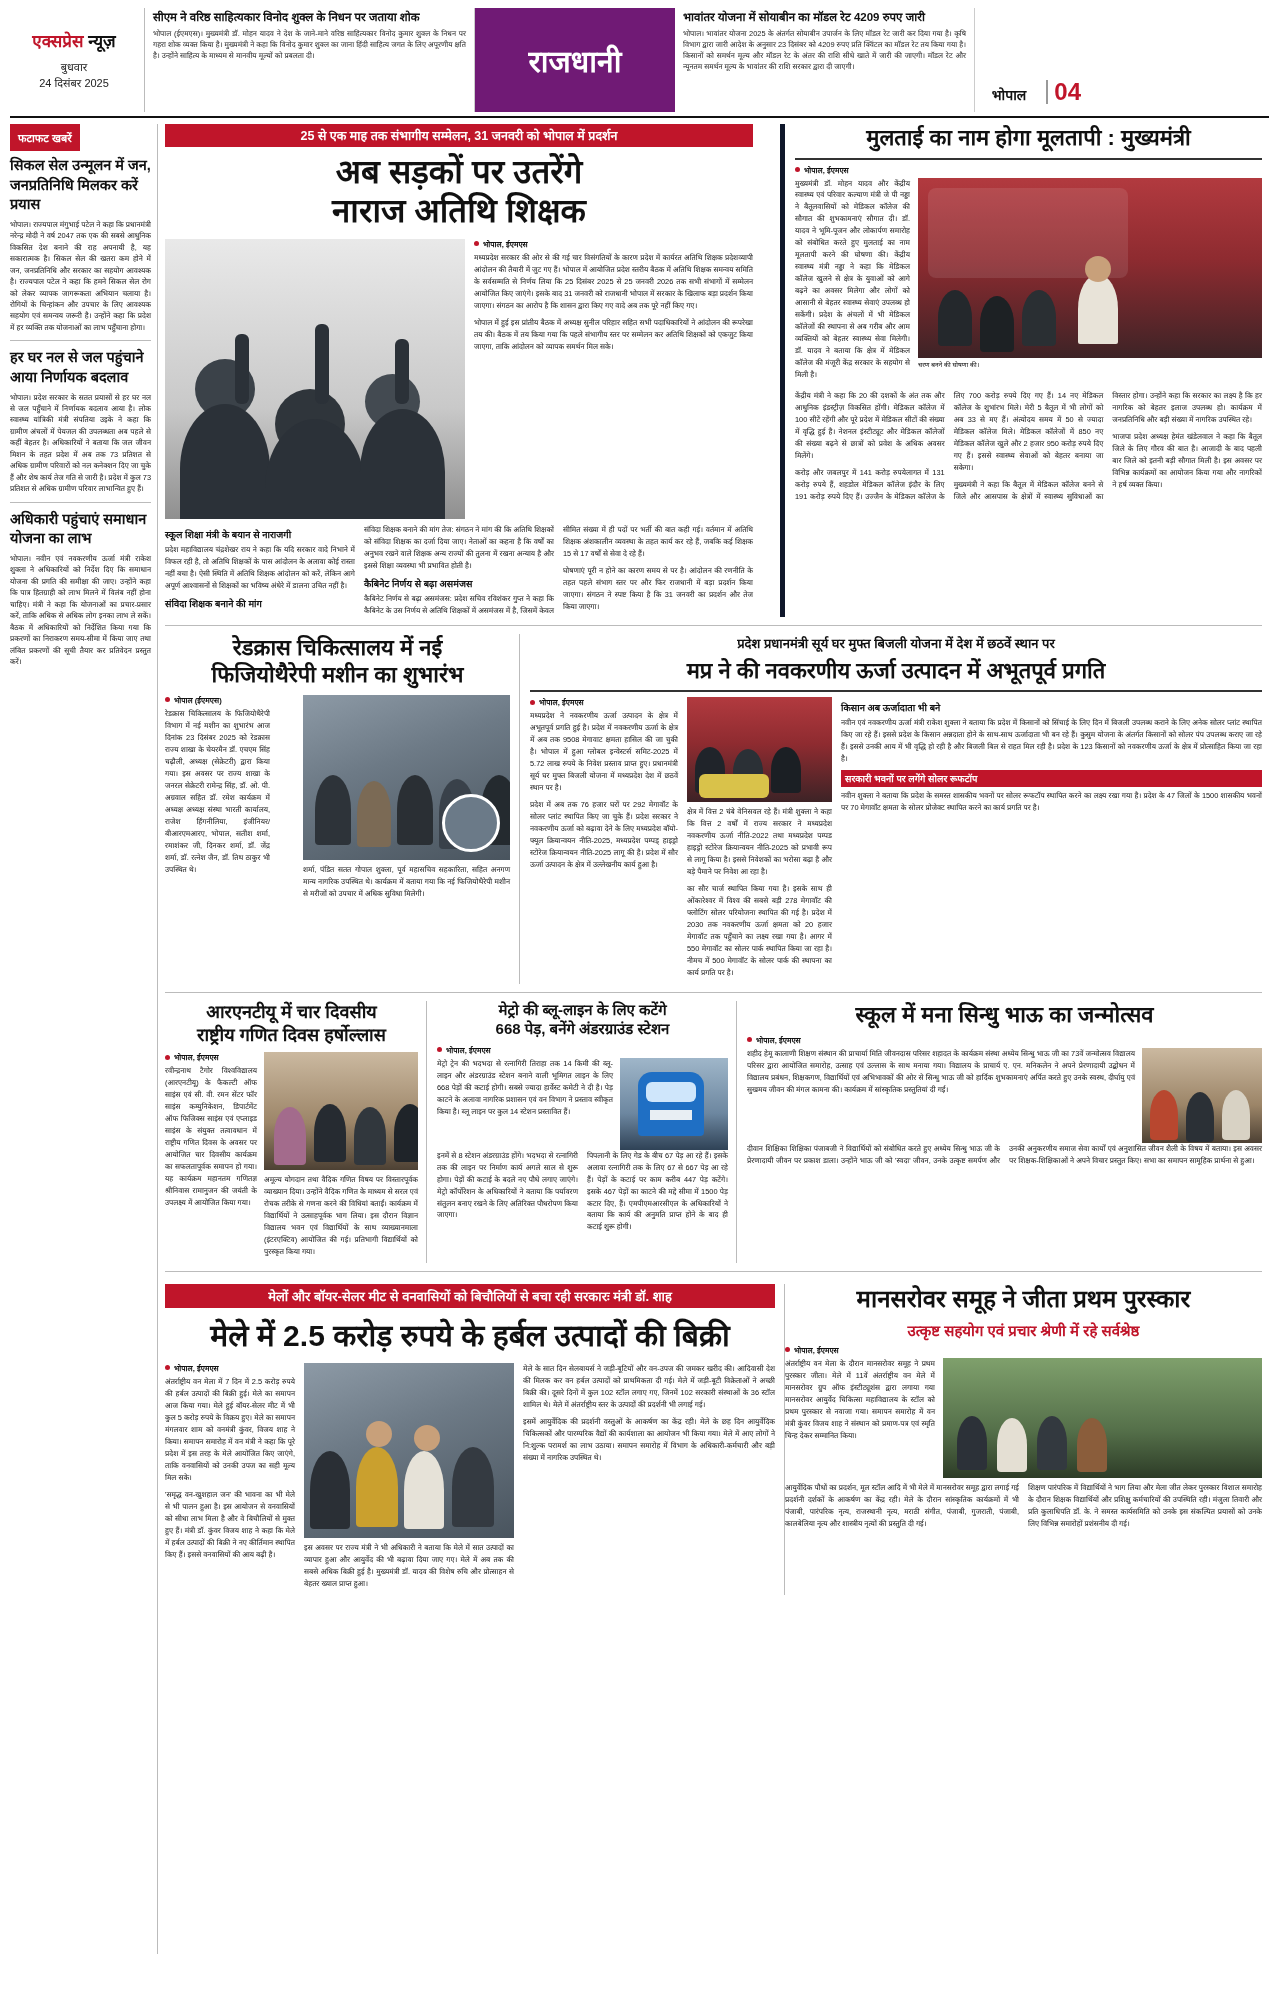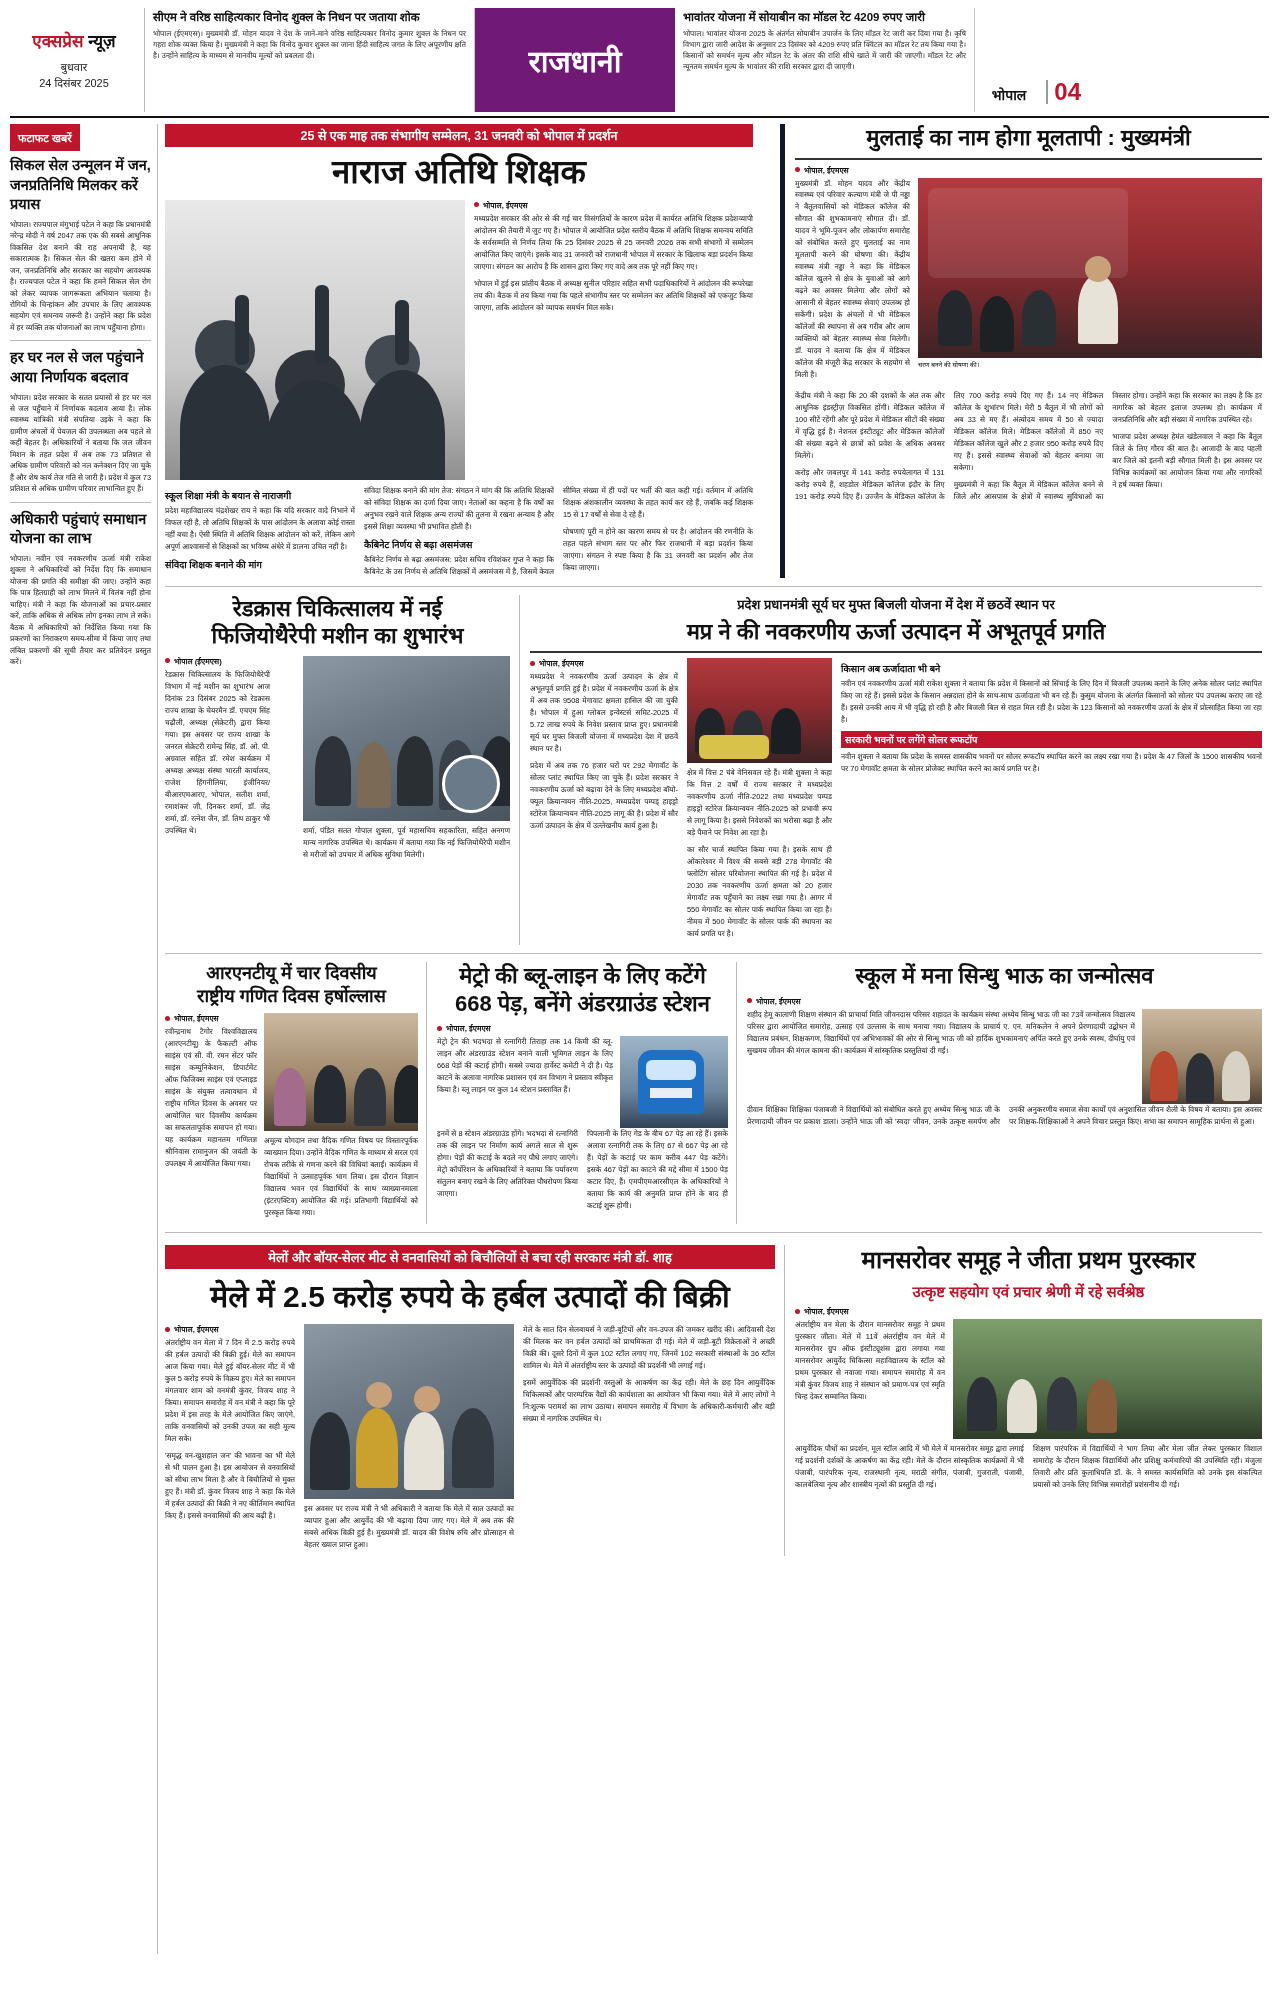--- a/index.html
+++ b/index.html
@@ -130,20 +130,21 @@
       </div>
     </div>
 
     <div class="colMid">
 
       <div style="display:flex; gap:10px;">
 
         <div style="width:620px; border-right:5px solid #0f172a; padding-right:27px;">
           <div class="banner">25 से एक माह तक संभागीय सम्मेलन, 31 जनवरी को भोपाल में प्रदर्शन</div>
           <div class="lead-h">
+            <div>अब सड़कों पर उतरेंगे</div>
             <div>नाराज अतिथि शिक्षक</div>
           </div>
           <div style="display:flex; gap:9px;">
             <div style="width:300px;">
               <div class="photo ph-crowd" style="height:280px;">
                 <div class="blob" style="width:60px;height:60px;background:#3b4249;left:30px;top:120px;"></div>
                 <div class="blob" style="width:70px;height:70px;background:#2f353b;left:110px;top:150px;"></div>
                 <div class="blob" style="width:55px;height:55px;background:#434a51;left:200px;top:135px;"></div>
                 <div class="fig" style="width:90px;height:130px;left:15px;top:165px;"></div>
                 <div class="fig" style="width:100px;height:140px;left:100px;top:180px;"></div>
@@ -292,21 +293,21 @@
                 <div class="fig" style="width:32px;height:58px;left:50px;top:52px;background:#262b31;"></div>
                 <div class="fig" style="width:32px;height:58px;left:90px;top:55px;background:#31373d;"></div>
                 <div class="fig" style="width:32px;height:58px;left:130px;top:52px;background:#1f2429;"></div>
               </div>
               <p class="txt" style="margin-top:4px;">अमूल्य योगदान तथा वैदिक गणित विषय पर विस्तारपूर्वक व्याख्यान दिया। उन्होंने वैदिक गणित के माध्यम से सरल एवं रोचक तरीके से गणना करने की विधियां बताईं। कार्यक्रम में विद्यार्थियों ने उत्साहपूर्वक भाग लिया। इस दौरान विज्ञान विद्यालय भवन एवं विद्यार्थियों के साथ व्याख्यानमाला (इंटरएक्टिव) आयोजित की गई। प्रतिभागी विद्यार्थियों को पुरस्कृत किया गया।</p>
             </div>
           </div>
         </div>
 
         <div style="width:300px; border-right:1px solid #bbb; padding-right:8px;">
-          <h2 class="sec-h center" style="font-size:22px;">
+          <h2 class="sec-h center" style="font-size:15px;">
             <span>मेट्रो की ब्लू-लाइन के लिए कटेंगे</span><br>
             <span>668 पेड़, बनेंगे अंडरग्राउंड स्टेशन</span>
           </h2>
           <div class="byline">
               <span class="dot"></span>
               <span>भोपाल, ईएमएस</span>
             </div>
           <div style="display:flex; gap:7px;">
             <div style="flex:1;">
               <p class="txt">मेट्रो ट्रेन की भदभदा से रत्नागिरी तिराहा तक 14 किमी की ब्लू-लाइन और अंडरग्राउंड स्टेशन बनाने वाली भूमिगत लाइन के लिए 668 पेड़ों की कटाई होगी। सबसे ज्यादा हार्वेस्ट कमेटी ने दी है। पेड़ काटने के अलावा नागरिक प्रशासन एवं वन विभाग ने प्रस्ताव स्वीकृत किया है। ब्लू लाइन पर कुल 14 स्टेशन प्रस्तावित हैं।</p>
@@ -344,21 +345,21 @@
             </div>
           </div>
           <div class="cols2">
             <p class="txt">दीवान शिक्षिका शिक्षिका पंजाबजी ने विद्यार्थियों को संबोधित करते हुए अध्येय सिन्धु भाऊ जी के प्रेरणादायी जीवन पर प्रकाश डाला। उन्होंने भाऊ जी को 'स्वदा' जीवन, उनके उत्कृष्ट समर्पण और उनकी अनुकरणीय समाज सेवा कार्यों एवं अनुशासित जीवन शैली के विषय में बताया। इस अवसर पर शिक्षक-शिक्षिकाओं ने अपने विचार प्रस्तुत किए। सभा का समापन सामूहिक प्रार्थना से हुआ।</p>
           </div>
         </div>
       </div>
 
       <div class="hr"></div>
 
-      <div style="display:flex; gap:10px;margin-top:12px;">
+      <div style="display:flex; gap:0;margin-top:12px;">
 
         <div style="width:620px; border-right:1px solid #bbb; padding-right:9px;">
           <div class="lower-banner">मेलों और बॉयर-सेलर मीट से वनवासियों को बिचौलियों से बचा रही सरकारः मंत्री डॉ. शाह</div>
           <div class="big-red-h">मेले में 2.5 करोड़ रुपये के हर्बल उत्पादों की बिक्री</div>
           <div style="display:flex; gap:9px;">
             <div style="width:130px;">
               <div class="byline">
                   <span class="dot"></span>
                   <span>भोपाल, ईएमएस</span>
                 </div>

